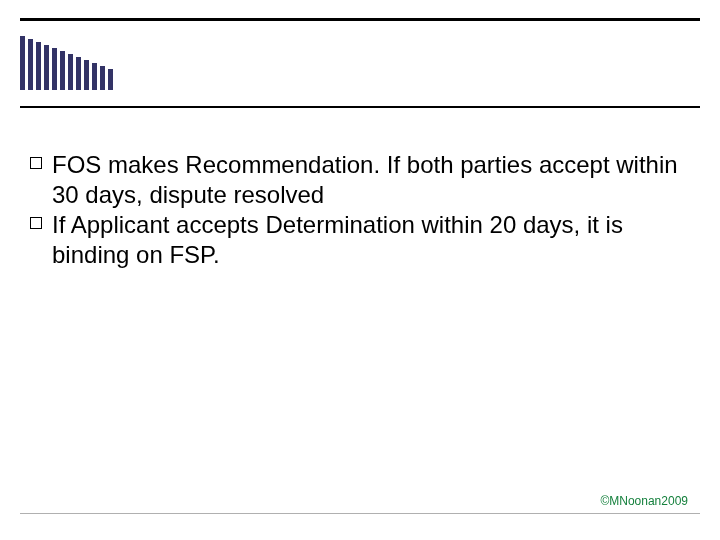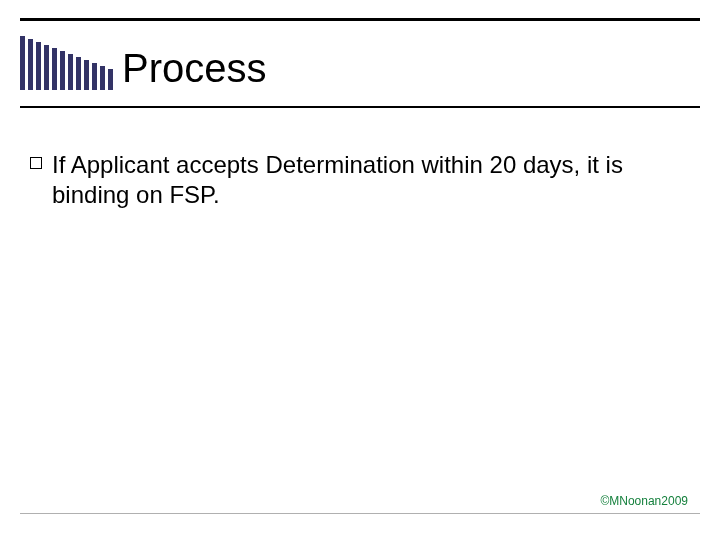--- a/index.html
+++ b/index.html
@@ -110,25 +110,28 @@
       <span class="bar" style="height: 42px;"></span>
       <span class="bar" style="height: 39px;"></span>
       <span class="bar" style="height: 36px;"></span>
       <span class="bar" style="height: 33px;"></span>
       <span class="bar" style="height: 30px;"></span>
       <span class="bar" style="height: 27px;"></span>
       <span class="bar" style="height: 24px;"></span>
       <span class="bar" style="height: 21px;"></span>
     </div>
 
-  <div class="title">Process</div>
 
   <div class="title-rule"></div>
 
   <div class="content" id="content">
+      <div class="bullet">
+        <span class="box"></span>
+        <span class="text">FOS makes Recommendation. If both parties accept within 30 days, dispute resolved</span>
+      </div>
       <div class="bullet">
         <span class="box"></span>
         <span class="text">If Applicant accepts Determination within 20 days, it is binding on FSP.</span>
       </div>
     </div>
 
   <div class="footer-rule"></div>
   <div class="copyright">©MNoonan2009</div>
 
 </div>

